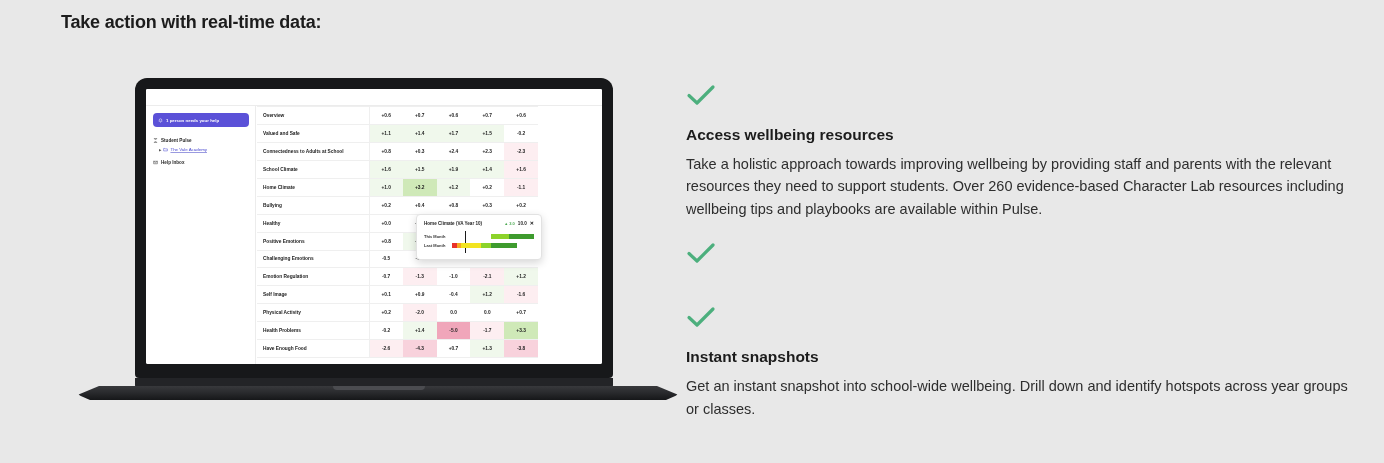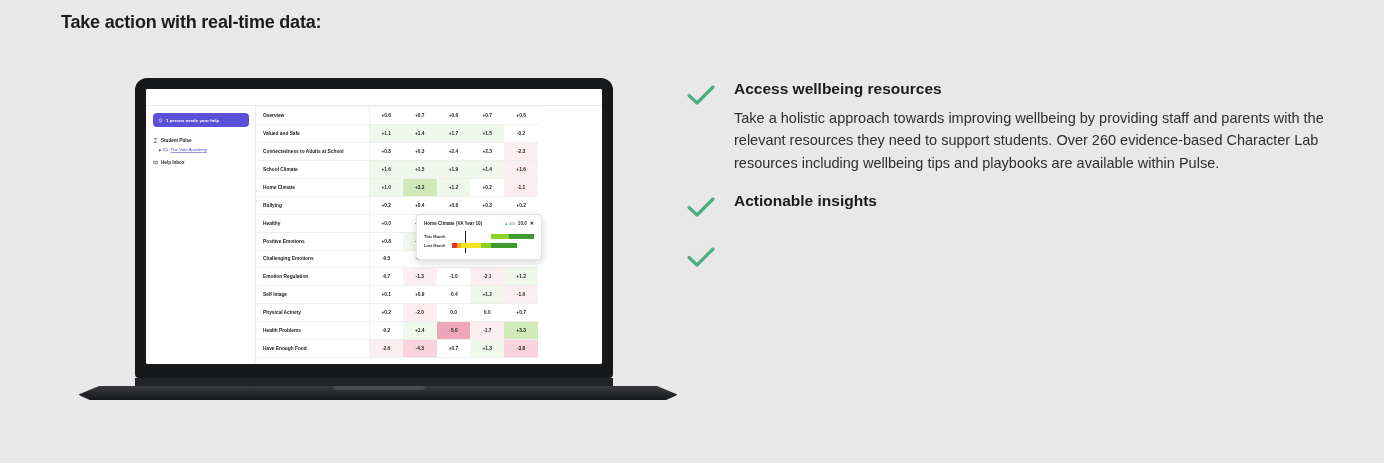--- a/index.html
+++ b/index.html
@@ -240,20 +240,21 @@
   .features {
     position: absolute;
     left: 686px;
     top: 80px;
     width: 670px;
   }
   .feature {
     display: flex;
     gap: 14px;
     margin-bottom: 18px;
+    flex-direction: column;
   }
   .feature:last-child { margin-bottom: 0; }
   .check {
     flex: 0 0 auto;
     width: 34px;
     padding-top: 4px;
   }
   .feature-text { flex: 1 1 auto; }
   .feature-title {
     font-size: 15.5px;
@@ -503,23 +504,24 @@
       <div class="feature-text">
         <div class="feature-title">Access wellbeing resources</div>
         <div class="feature-desc">Take a holistic approach towards improving wellbeing by providing staff and parents with the relevant resources they need to support students. Over 260 evidence-based Character Lab resources including wellbeing tips and playbooks are available within Pulse.</div>
       </div>
     </div>
     <div class="feature">
       <div class="check"><svg width="30" height="24" viewBox="0 0 30 24" fill="none" stroke="#4CAF7D" stroke-width="3.2" stroke-linecap="round" stroke-linejoin="round">
           <path d="M3 11.5 L11 19 L27 3"></path>
         </svg></div>
       <div class="feature-text">
-        <div class="feature-title">Actionable insights</div>
       </div>
     </div>
     <div class="feature">
       <div class="check"><svg width="30" height="24" viewBox="0 0 30 24" fill="none" stroke="#4CAF7D" stroke-width="3.2" stroke-linecap="round" stroke-linejoin="round">
           <path d="M3 11.5 L11 19 L27 3"></path>
         </svg></div>
       <div class="feature-text">
+        <div class="feature-title">Instant snapshots</div>
+        <div class="feature-desc">Get an instant snapshot into school-wide wellbeing. Drill down and identify hotspots across year groups or classes.</div>
       </div>
     </div>
   </div>
 
 </body></html>

